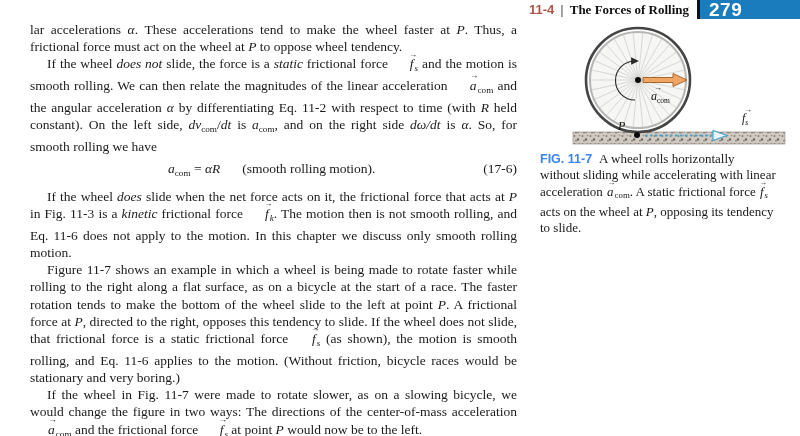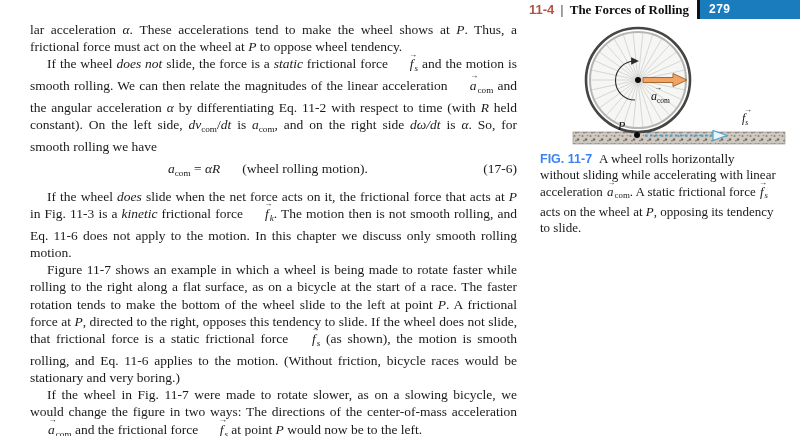--- a/index.html
+++ b/index.html
@@ -15,21 +15,21 @@
     display:flex; align-items:center;
     font-family:"Liberation Sans","DejaVu Sans",sans-serif;
     font-size:13px; font-weight:600;justify-content:flex-end;
   }
   .h-section { color:#b0544a; margin-right:6px; }
   .h-sep { color:#555; font-weight:400; margin-right:6px; }
   .h-title { color:#111; margin-right:8px;font-family:Liberation Serif, serif; }
   .h-bar { width:3px; height:19px; background:#111; }
   .h-page {
     width:100px; height:19px; background:#1a7bbd; color:#ffffff;
-    font-weight:700; font-size:12px; line-height:19px; padding-left:9px;
+    font-weight:700; font-size:19px; line-height:19px; padding-left:9px;
     letter-spacing:0.5px;
   }
 
   
   .body-col {
     position:absolute; left:30px; top:21px; width:487px;
     font-size:13.5px; line-height:17.2px; text-align:justify;
   }
   .para { margin:0; }
   .para.indent { text-indent:17px; }
@@ -70,26 +70,26 @@
 
   <div class="header">
     <span class="h-section">11-4</span>
     <span class="h-sep">|</span>
     <span class="h-title">The Forces of Rolling</span>
     <span class="h-bar"></span>
     <span class="h-page">279</span>
   </div>
 
   <div class="body-col">
-    <p class="para"><span>lar acceleration </span><span class="s-i">α</span><span>. These accelerations tend to make the wheel shows at </span><span class="s-i">P</span><span>. Thus, a frictional force must act on the wheel at </span><span class="s-i">P</span><span> to oppose wheel tendency.</span></p>
+    <p class="para"><span>lar accelerations </span><span class="s-i">α</span><span>. These accelerations tend to make the wheel faster at </span><span class="s-i">P</span><span>. Thus, a frictional force must act on the wheel at </span><span class="s-i">P</span><span> to oppose wheel tendency.</span></p>
     <p class="para indent"><span>If the wheel </span><span class="s-i">does not</span><span> slide, the force is a </span><span class="s-i">static</span><span> frictional force </span><span class="vec"><span class="vec-arrow">→</span><span>f</span></span><span class="s-isub">s</span><span> and the motion is smooth rolling. We can then relate the magnitudes of the linear acceleration </span><span class="vec"><span class="vec-arrow">→</span><span>a</span></span><span class="s-sub">com</span><span> and the angular acceleration </span><span class="s-i">α</span><span> by differentiating Eq. 11-2 with respect to time (with </span><span class="s-i">R</span><span> held constant). On the left side, </span><span class="s-i">dv</span><span class="s-sub">com</span><span>/</span><span class="s-i">dt</span><span> is </span><span class="s-i">a</span><span class="s-sub">com</span><span>, and on the right side </span><span class="s-i">dω/dt</span><span> is </span><span class="s-i">α</span><span>. So, for smooth rolling we have</span></p>
 
     <div class="equation">
       <span class="eq-lhs"><span class="s-i">a</span><span class="s-sub">com</span><span> = </span><span class="s-i">αR</span></span>
-      <span class="eq-note">(wheel rolling motion).</span>
+      <span class="eq-note">(smooth rolling motion).</span>
       <span class="eq-num">(17-6)</span>
     </div>
 
     <p class="para indent"><span>If the wheel </span><span class="s-i">does</span><span> slide when the net force acts on it, the frictional force that acts at </span><span class="s-i">P</span><span> in Fig. 11-3 is a </span><span class="s-i">kinetic</span><span> frictional force </span><span class="vec"><span class="vec-arrow">→</span><span>f</span></span><span class="s-isub">k</span><span>. The motion then is not smooth rolling, and Eq. 11-6 does not apply to the motion. In this chapter we discuss only smooth rolling motion.</span></p>
     <p class="para indent"><span>Figure 11-7 shows an example in which a wheel is being made to rotate faster while rolling to the right along a flat surface, as on a bicycle at the start of a race. The faster rotation tends to make the bottom of the wheel slide to the left at point </span><span class="s-i">P</span><span>. A frictional force at </span><span class="s-i">P</span><span>, directed to the right, opposes this tendency to slide. If the wheel does not slide, that frictional force is a static frictional force </span><span class="vec"><span class="vec-arrow">→</span><span>f</span></span><span class="s-isub">s</span><span> (as shown), the motion is smooth rolling, and Eq. 11-6 applies to the motion. (Without friction, bicycle races would be stationary and very boring.)</span></p>
     <p class="para indent"><span>If the wheel in Fig. 11-7 were made to rotate slower, as on a slowing bicycle, we would change the figure in two ways: The directions of the center-of-mass acceleration </span><span class="vec"><span class="vec-arrow">→</span><span>a</span></span><span class="s-sub">com</span><span> and the frictional force </span><span class="vec"><span class="vec-arrow">→</span><span>f</span></span><span class="s-isub">s</span><span> at point </span><span class="s-i">P</span><span> would now be to the left.</span></p>
   </div>
 
   <div class="figure">
     <svg width="235" height="130" viewBox="0 0 235 130">

